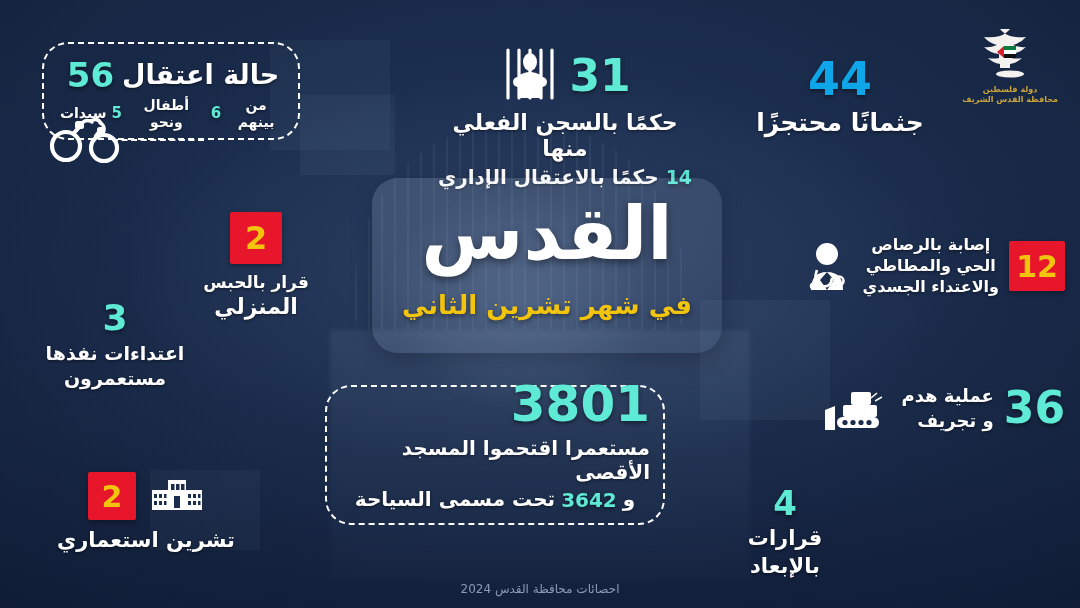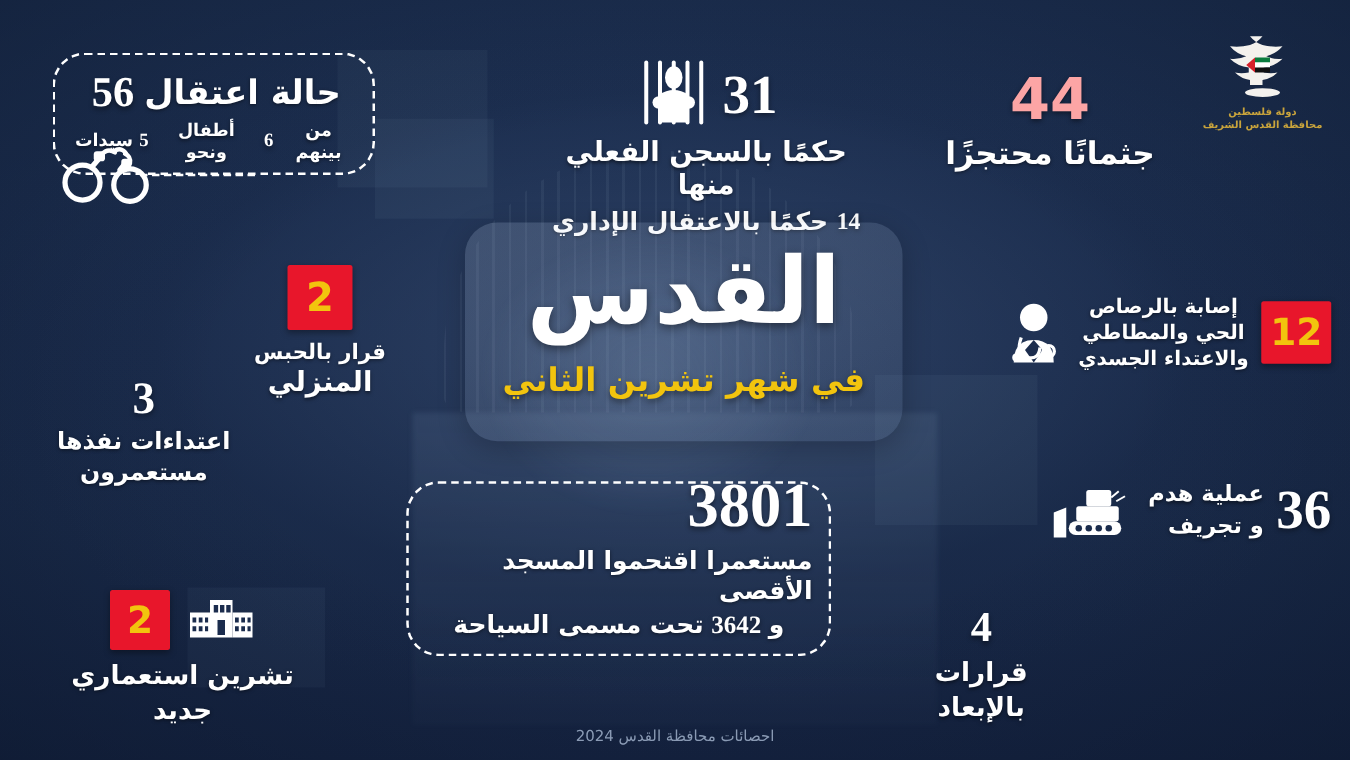--- a/index.html
+++ b/index.html
@@ -56,28 +56,27 @@
   }
   .bg-vig {
     position: absolute; inset: 0;
     background: radial-gradient(ellipse 85% 85% at 50% 50%, rgba(0,0,0,0) 40%, rgba(8,18,36,0.55) 100%);
     pointer-events: none;
   }
 
   
   .stat { position: absolute; }
   .num-yellow {
-    color: #ffffff;
+    color: #5eead4;
     font-weight: bold;
     line-height: 1;
     text-shadow: 0 2px 4px rgba(0,0,0,0.45);
-    font-family: Liberation Serif, serif;
   }
   .num-red {
-    color: #fca5a5;
+    color: #0ea5e9;
     font-weight: bold;
     line-height: 1;
     text-shadow: 0 2px 4px rgba(0,0,0,0.45);
   }
   .txt-white {
     color: #ffffff;
     font-weight: bold;
     line-height: 1.18;
     text-shadow: 0 1px 3px rgba(0,0,0,0.5);
   }
@@ -282,21 +281,20 @@
             <rect x="48" y="18" width="2.5" height="4"></rect>
             <rect x="38" y="25" width="3" height="4"></rect>
             <rect x="43" y="25" width="3" height="4"></rect>
             <rect x="48" y="25" width="2.5" height="4"></rect>
           </g>
         </svg>
       </span>
       <span class="chip-red" style="width:48px;height:48px;font-size:30px;border-radius:2px;">2</span>
     </div>
     <div class="txt-white" style="font-size:21px;margin-top:8px;">تشرين استعماري</div>
-    <div class="txt-white" style="font-size:21px;margin-top:3px;">جديد</div>
   </div>
 
   <div class="dash-box" style="left:325px;top:385px;width:340px;height:140px;"></div>
   <div class="stat" style="left:340px;top:379px;width:310px;text-align:right;">
     <div class="num-yellow" style="font-size:50px;">3801</div>
     <div class="txt-white" style="font-size:20px;margin-top:8px;">مستعمرا اقتحموا المسجد الأقصى</div>
     <div class="row" style="justify-content:center;gap:6px;margin-top:4px;">
       <span class="txt-white" style="font-size:20px;">و</span>
       <span class="num-yellow" style="font-size:20px;">3642</span>
       <span class="txt-white" style="font-size:20px;">تحت مسمى السياحة</span>

